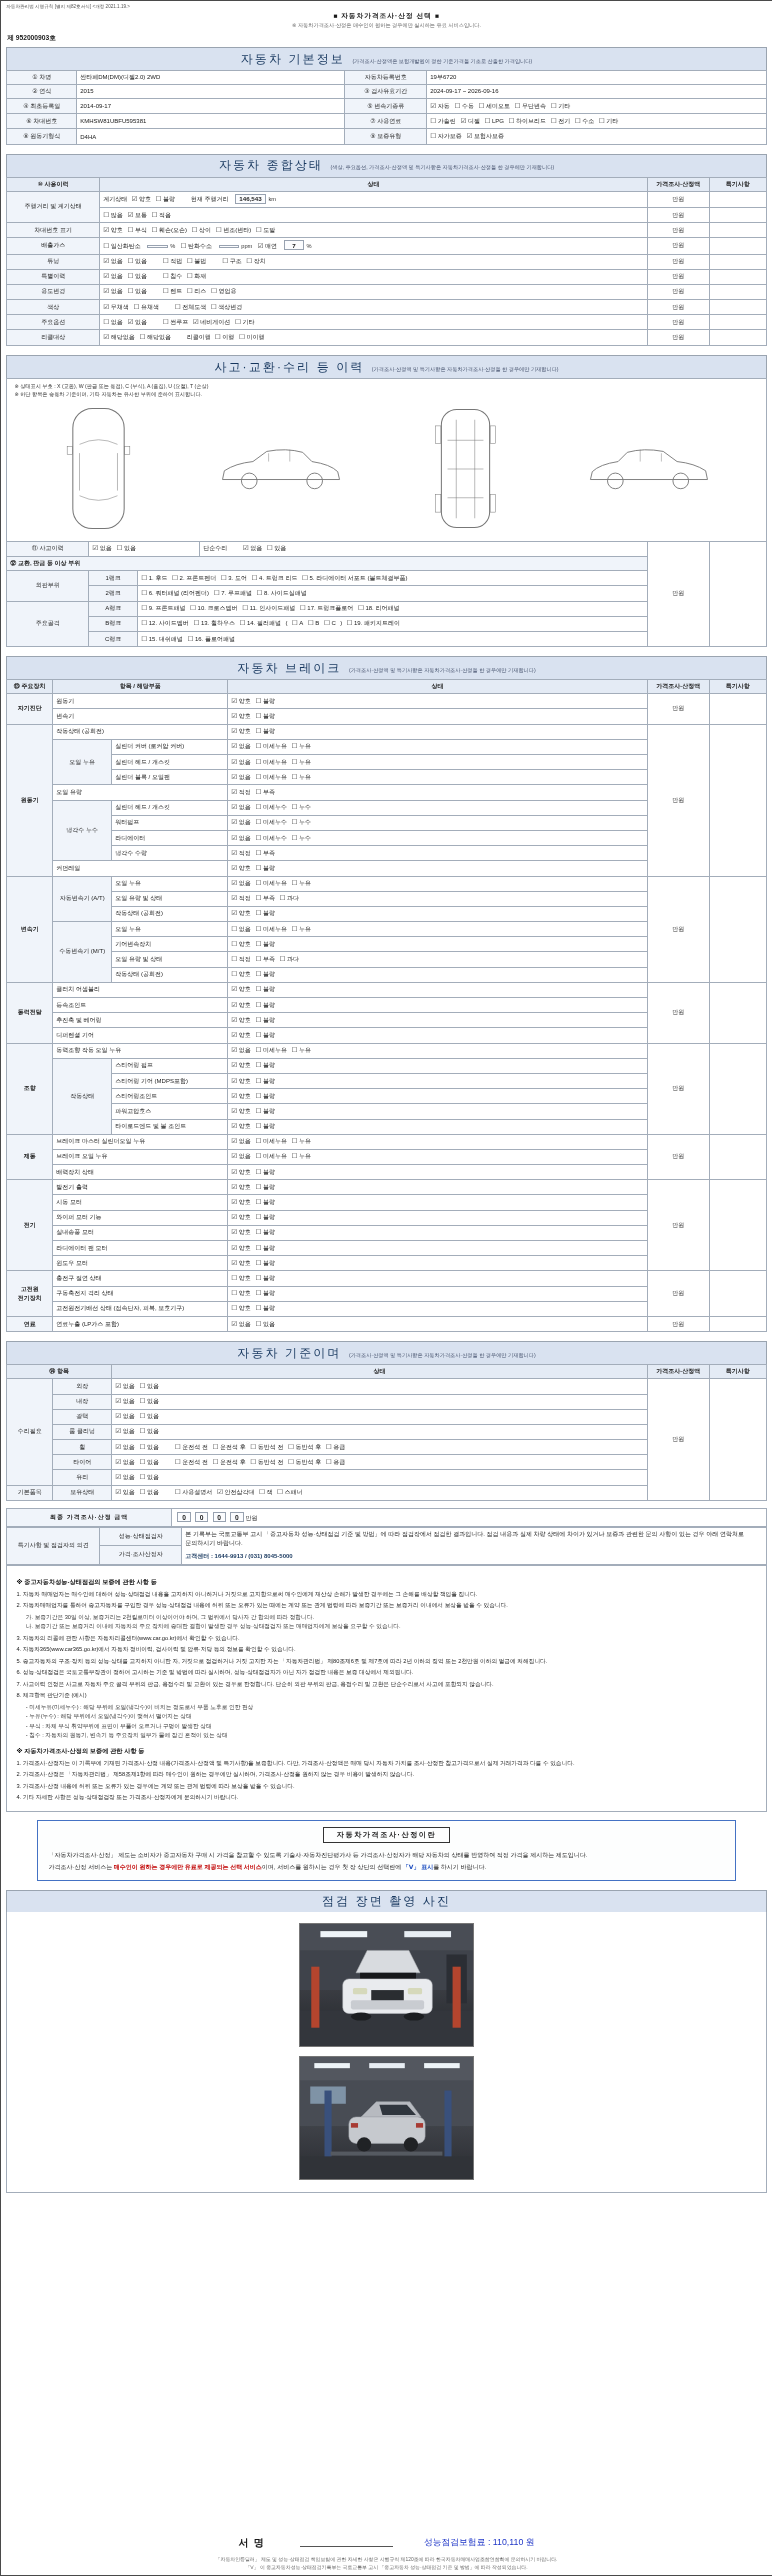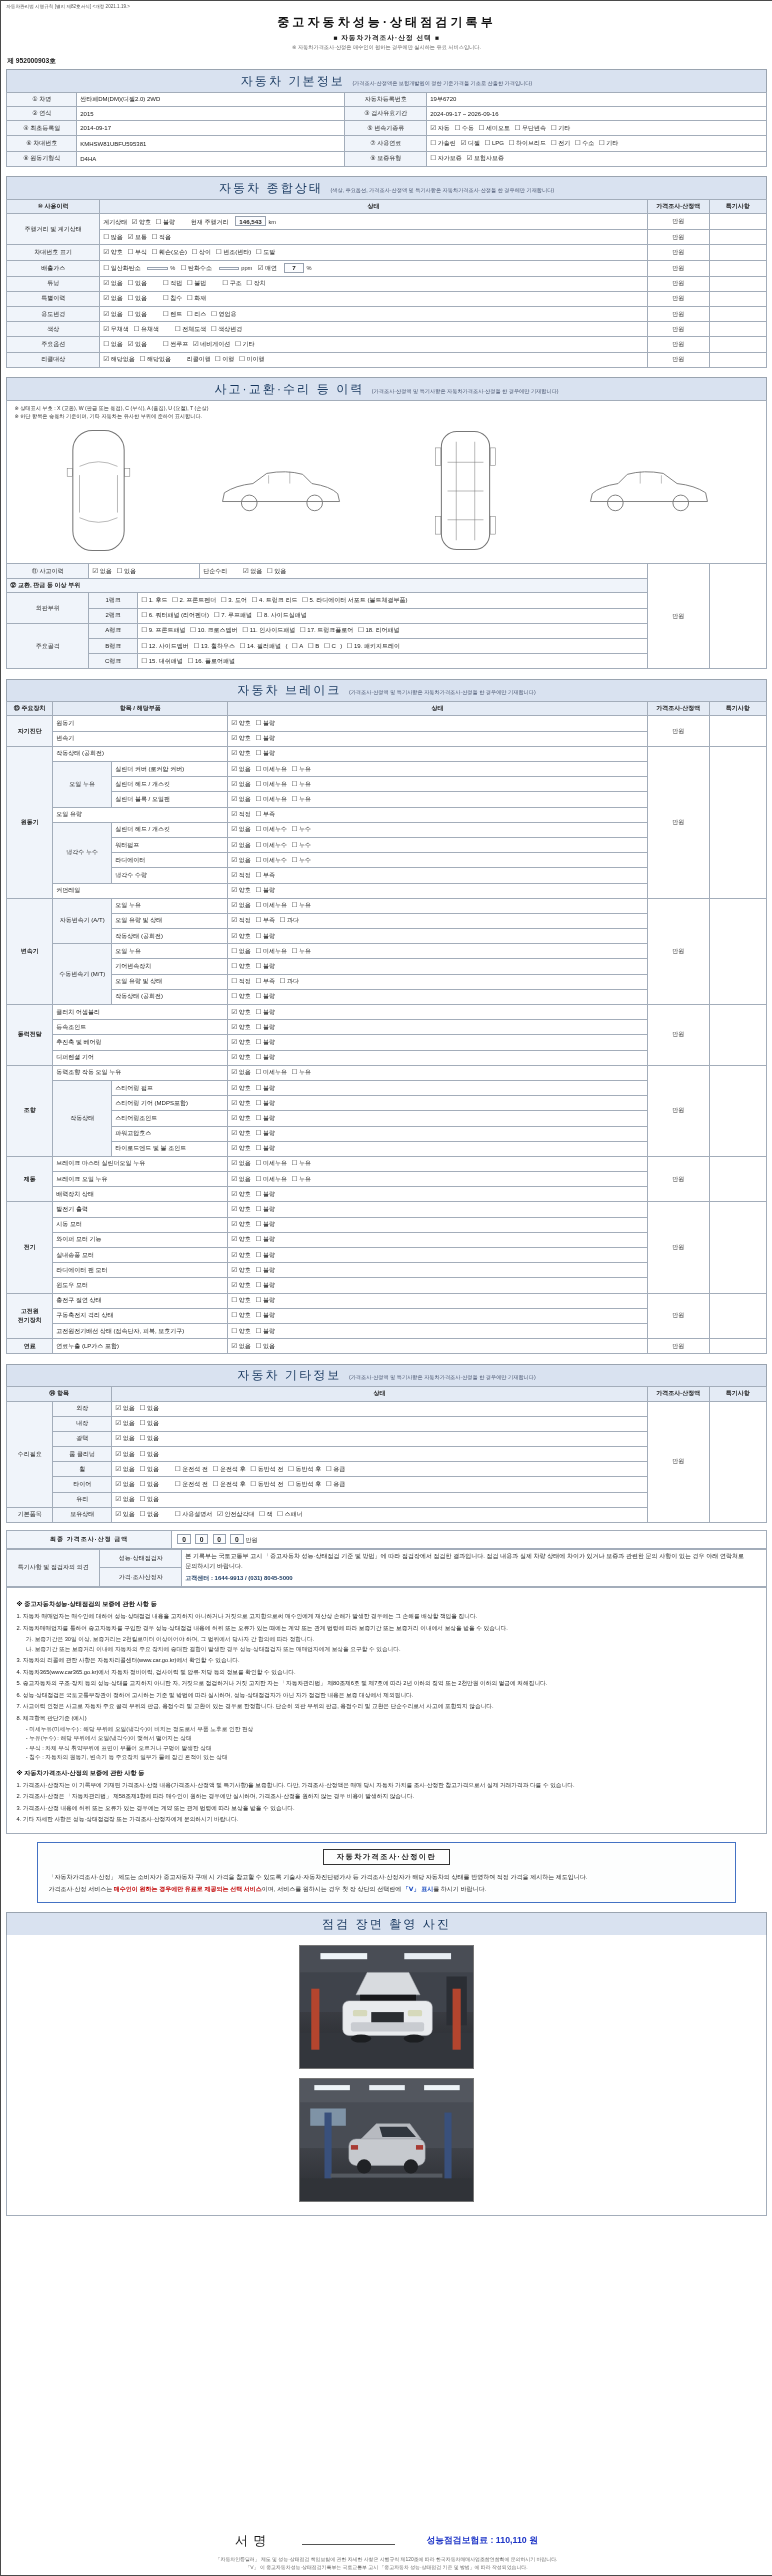--- a/index.html
+++ b/index.html
@@ -46,33 +46,32 @@
 .def-box{border:1px solid #4472c4;margin:8.2px 31px 0;padding:6.2px 10.3px;text-align:center;background:#fdfefe}
 .def-title{font-weight:bold;font-size:7.2px;letter-spacing:1.5px;border:0.5px solid #333;display:inline-block;padding:2.1px 12.4px;margin-bottom:5.2px}
 .def-text{font-size:6px;text-align:left;line-height:1.7}
 .def-text div{margin:1.5px 0}
 .red{color:#c00000;font-weight:bold}
 .blue{color:#1f4fc0;font-weight:bold}
 .photo-wrap{border:0.5px solid #a3adba;border-top:none;padding:10.3px 0 12.4px;display:flex;flex-direction:column;align-items:center;gap:9.3px}
 .photo{border:0.5px solid #777;background:#222;display:block}
 .spacer{flex:1}
 .sign-row{display:flex;justify-content:center;align-items:center;gap:31px;margin:10.3px 0 5.2px}
-.sign-label{font-size:13px;font-weight:normal;letter-spacing:5.2px}
+.sign-label{font-size:10px;font-weight:bold;letter-spacing:5.2px}
 .sign-line{display:inline-block;width:93px;border-bottom:0.5px solid #555;height:8.2px}
-.insurance{color:#1f36c7;font-weight:bold;font-size:8.8px}
+.insurance{color:#1f36c7;font-weight:normal;font-size:8.8px}
 .footer-line{text-align:center;font-size:4.9px;color:#666;margin-top:1.5px}
 svg.diag{stroke:#777;fill:none}
 </style>
 </head>
 <body>
 
 <div class="page">
 
   <div class="form-ref">자동차관리법 시행규칙 [별지 제82호서식] &lt;개정 2021.1.19.&gt;</div>
-  <div class="doc-title">중고자동차성능·상태점검기록부</div>
   <div class="doc-select">■ 자동차가격조사·산정 선택 ■</div>
   <div class="doc-note">※ 자동차가격조사·산정은 매수인이 원하는 경우에만 실시하는 유료 서비스입니다.</div>
   <div class="doc-no">제 952000903호</div>
 
   <div class="band" style="margin-top:2.1px">
     <span class="band-title">자동차 기본정보</span>
     <span class="band-note">(가격조사·산정액은 보험개발원이 정한 기준가격을 기초로 산출한 가격입니다)</span>
   </div>
   <table class="tbl">
     <colgroup>
@@ -509,21 +508,21 @@
           <td class="lbl gcell" rowspan="1">연료</td>
           <td class="dlabel" colspan="2">연료누출 (LP가스 포함)</td>
           <td class="state"><span class="cb"><span class="cb-g">☑</span><span class="cb-l">없음</span></span><span class="cb"><span class="cb-g">☐</span><span class="cb-l">있음</span></span></td>
           <td class="price" rowspan="1">만원</td>
           <td class="notec" rowspan="1"></td>
         </tr>
       </tbody>
   </table>
 
   <div class="band">
-    <span class="band-title">자동차 기타정보</span>
+    <span class="band-title">자동차 기준이며</span>
     <span class="band-note">(가격조사·산정액 및 특기사항은 자동차가격조사·산정을 한 경우에만 기재합니다)</span>
   </div>
   <table class="tbl">
     <colgroup>
         <col style="width:46px">
         <col style="width:59px">
         <col>
         <col style="width:62px">
         <col style="width:57px">
       </colgroup>

